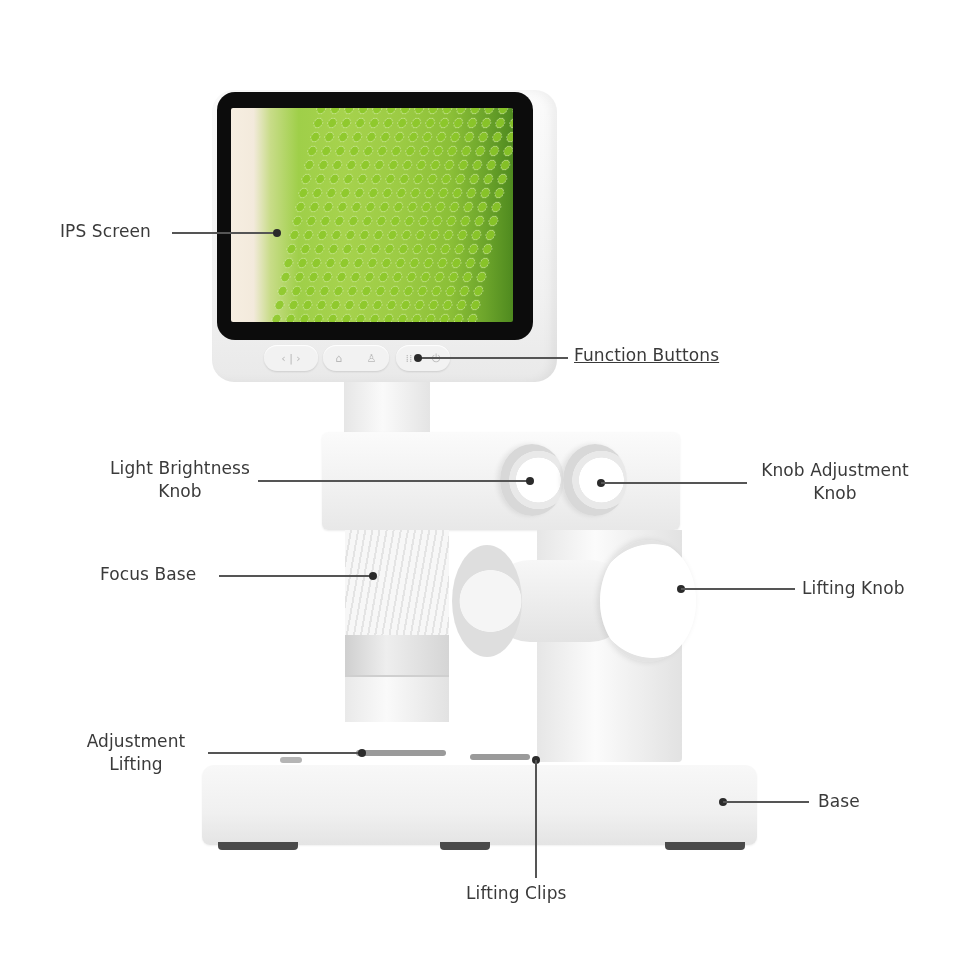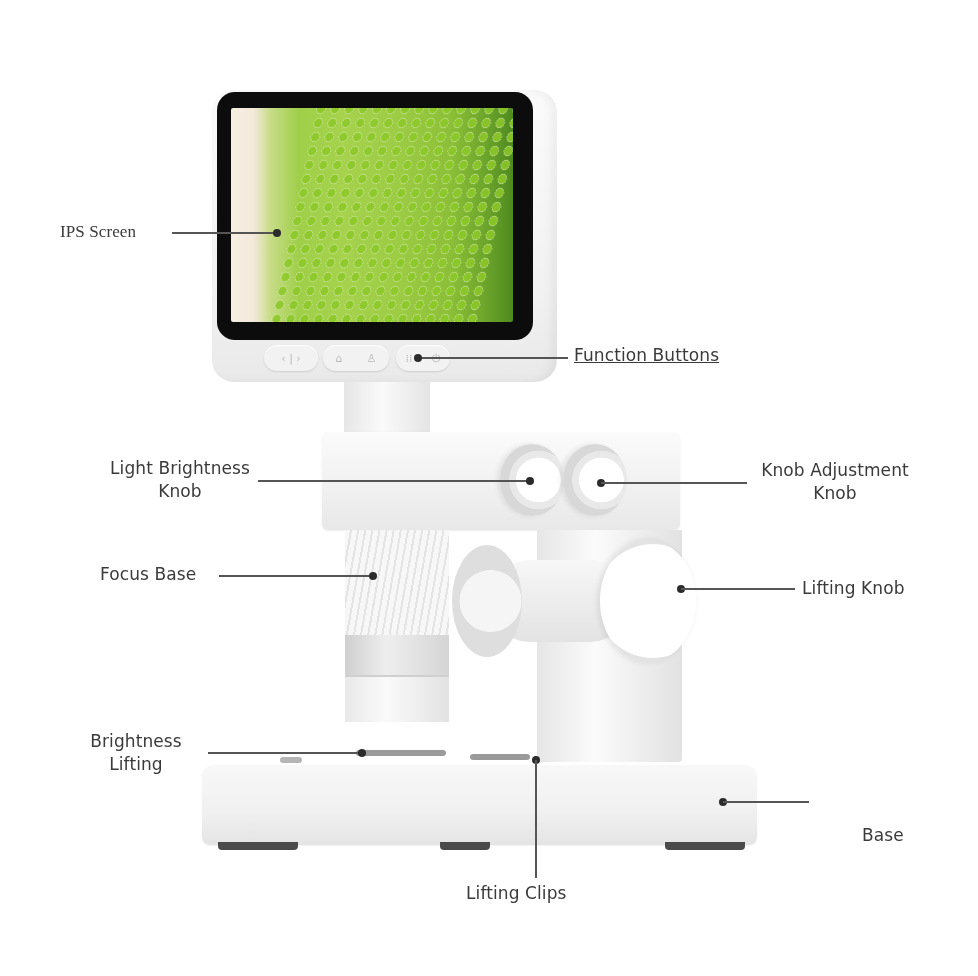--- a/index.html
+++ b/index.html
@@ -81,21 +81,21 @@
   <div class="base-foot" style="left:218px;width:80px;"></div>
   <div class="base-foot" style="left:440px;width:50px;"></div>
   <div class="base-foot" style="left:665px;width:80px;"></div>
 
   <div class="stage-plate">
     <div class="clip" style="left:86px;top:2px;width:90px;"></div>
     <div class="clip" style="left:200px;top:6px;width:60px;"></div>
     <div class="clip" style="left:10px;top:9px;width:22px;background:#b5b5b5;"></div>
   </div>
 
-  <div class="label" style="left:60px;top:220px;font-family:Liberation Serif, serif;">IPS Screen</div>
+  <div class="label" style="left:60px;top:220px;">IPS Screen</div>
   <div class="line" style="left:172px;top:232px;width:105px;"></div>
   <div class="dot" style="left:277px;top:233px;"></div>
 
   <div class="line" style="left:418px;top:357px;width:150px;"></div>
   <div class="dot" style="left:418px;top:358px;"></div>
   <div class="label" style="left:574px;top:344px;text-decoration:underline;">Function Buttons</div>
 
   <div class="label center" style="left:100px;top:457px;width:160px;">
     <div>Light Brightness</div>
     <div>Knob</div>
@@ -112,27 +112,27 @@
 
   <div class="label" style="left:100px;top:563px;">Focus Base</div>
   <div class="line" style="left:219px;top:575px;width:154px;"></div>
   <div class="dot" style="left:373px;top:576px;"></div>
 
   <div class="dot" style="left:681px;top:589px;"></div>
   <div class="line" style="left:681px;top:588px;width:114px;"></div>
   <div class="label" style="left:802px;top:577px;">Lifting Knob</div>
 
   <div class="label center" style="left:84px;top:730px;width:104px;">
-    <div>Brightness</div>
+    <div>Adjustment</div>
     <div>Lifting</div>
   </div>
   <div class="line" style="left:208px;top:752px;width:152px;"></div>
   <div class="dot" style="left:362px;top:753px;"></div>
 
   <div class="dot" style="left:723px;top:802px;"></div>
   <div class="line" style="left:723px;top:801px;width:86px;"></div>
-  <div class="label" style="left:818px;top:824px;margin-left:44px;">Base</div>
+  <div class="label" style="left:818px;top:790px;">Base</div>
 
   <div class="dot" style="left:536px;top:760px;"></div>
   <div class="vline" style="left:535px;top:760px;height:118px;"></div>
   <div class="label" style="left:466px;top:882px;">Lifting Clips</div>
 
 </div>
 
 </body></html>

